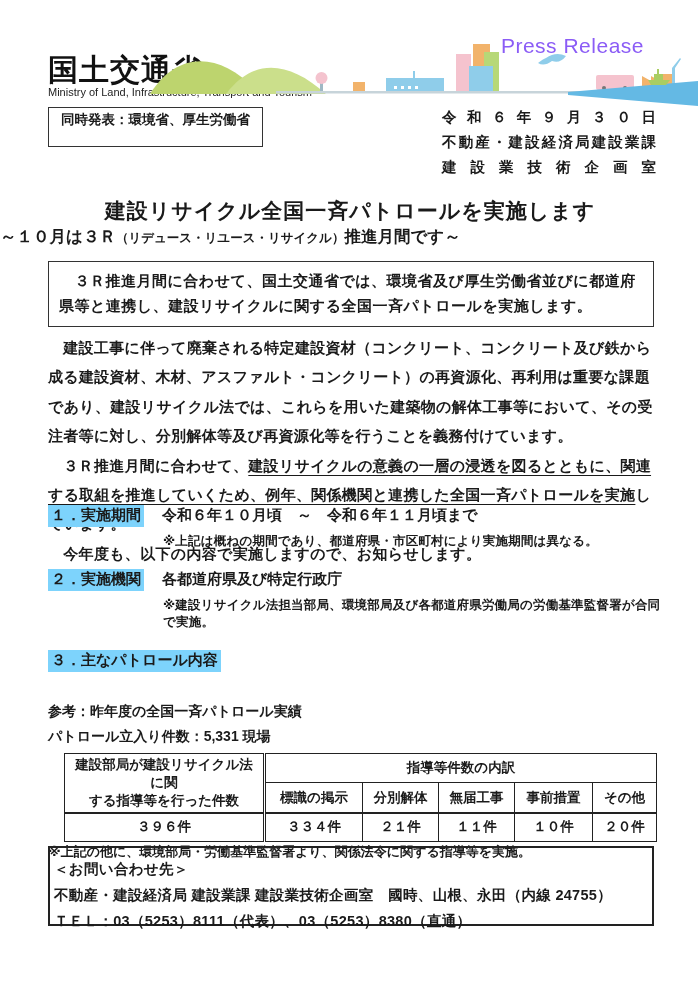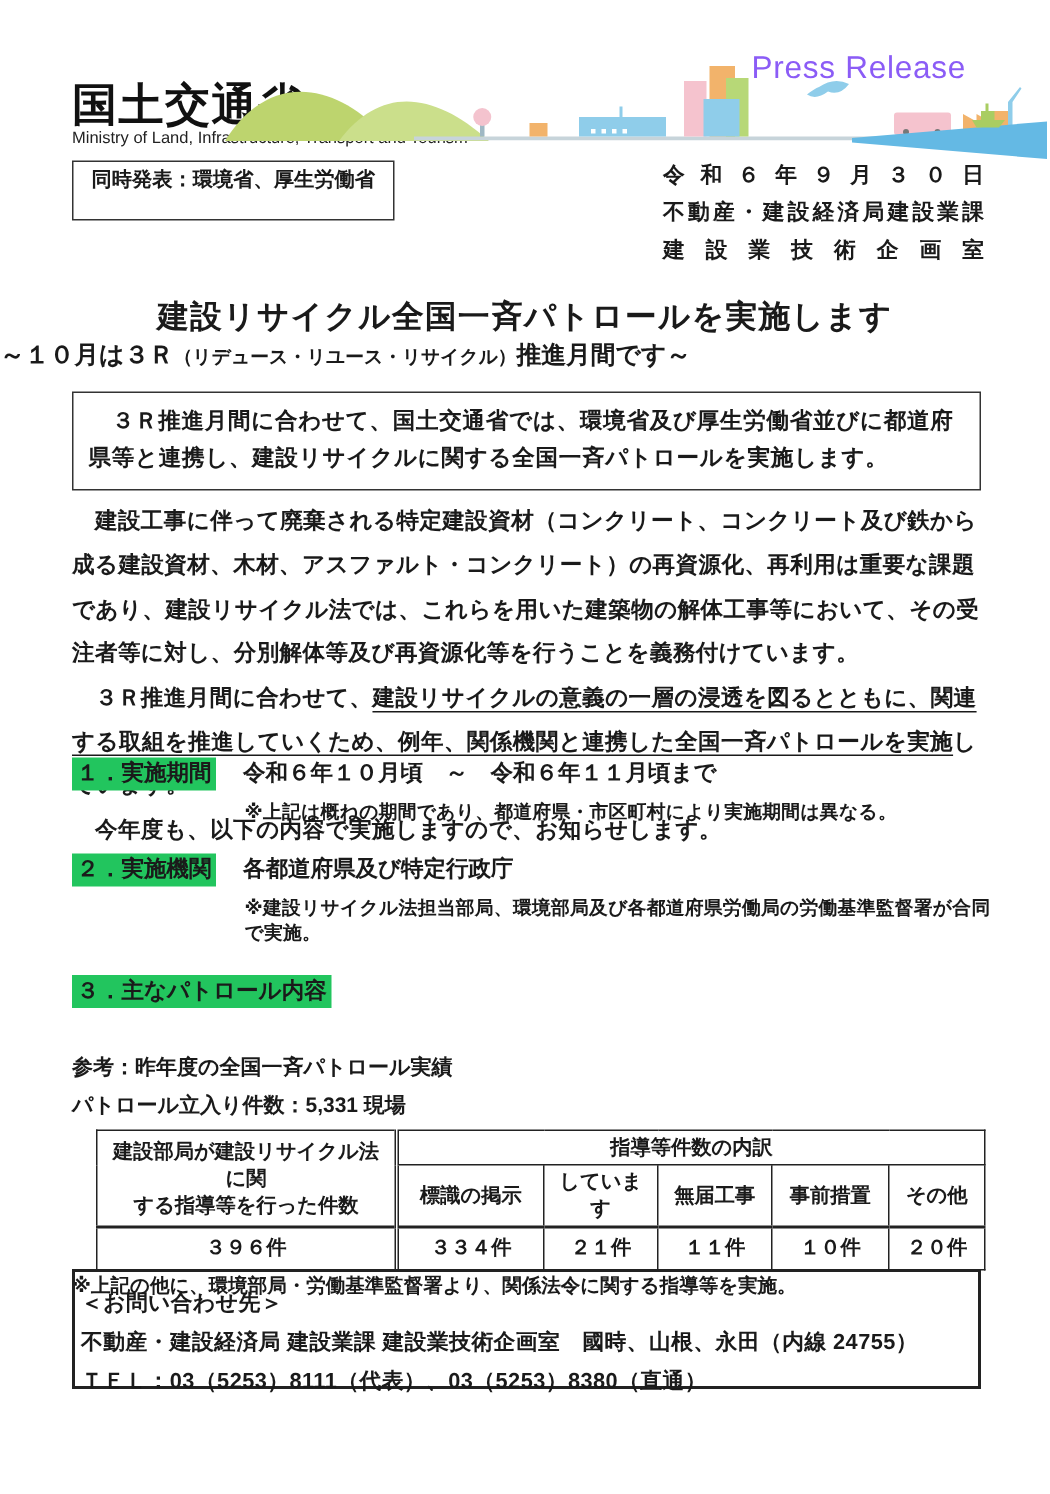--- a/index.html
+++ b/index.html
@@ -31,21 +31,21 @@
     position:absolute; left:48px; top:261px; width:606px;
     border:1.5px solid #333; padding:6px 10px 8px 10px;
     font-size:15px; font-weight:600; line-height:25px; letter-spacing:0.5px;
   }
   
   .body-text { position:absolute; left:48px; top:333px; width:614px; font-size:15px; font-weight:600; line-height:29.4px; letter-spacing:0.3px; }
   .u { text-decoration:underline; text-underline-offset:4px; text-decoration-thickness:1.2px; }
   
   .sections { position:absolute; left:48px; top:505px; width:614px; font-size:15px; font-weight:600; }
   .section { margin-bottom:19px; }
-  .sec-head { background:#22c55e; padding:1px 3px 2px 3px; display:inline-block; }
+  .sec-head { background:#7dd3fc; padding:1px 3px 2px 3px; display:inline-block; }
   .sec-content { margin-left:18px; }
   .sec-note { margin:6px 0 0 115px; font-size:12.5px; letter-spacing:0.2px; }
   .bullets { margin:10px 0 0 202px; line-height:27.5px; }
   
   .reference { position:absolute; left:48px; top:703px; width:614px; font-size:14px; font-weight:600; }
   .ref-count { margin-top:7px; }
   table.patrol { border-collapse:collapse; margin:7px 0 0 16px; table-layout:fixed; }
   table.patrol td, table.patrol th {
     border:1.5px solid #222; font-size:13.5px; font-weight:600; text-align:center; padding:2px 4px;
   }
@@ -168,21 +168,21 @@
       <tbody>
           <tr>
         <td rowspan="2" class="hdr-bottom">
           <div>建設部局が建設リサイクル法に関</div>
           <div>する指導等を行った件数</div>
         </td>
         <td colspan="5" class="dbl">指導等件数の内訳</td>
       </tr>
       <tr>
         <td class="dbl hdr-bottom">標識の掲示</td>
-        <td class="hdr-bottom">しています</td>
+        <td class="hdr-bottom">分別解体</td>
         <td class="hdr-bottom">無届工事</td>
         <td class="hdr-bottom">事前措置</td>
         <td class="hdr-bottom">その他</td>
       </tr>
       <tr class="val-row">
         <td>３９６件</td>
         <td class="dbl">３３４件</td>
         <td>２１件</td>
         <td>１１件</td>
         <td>１０件</td>

